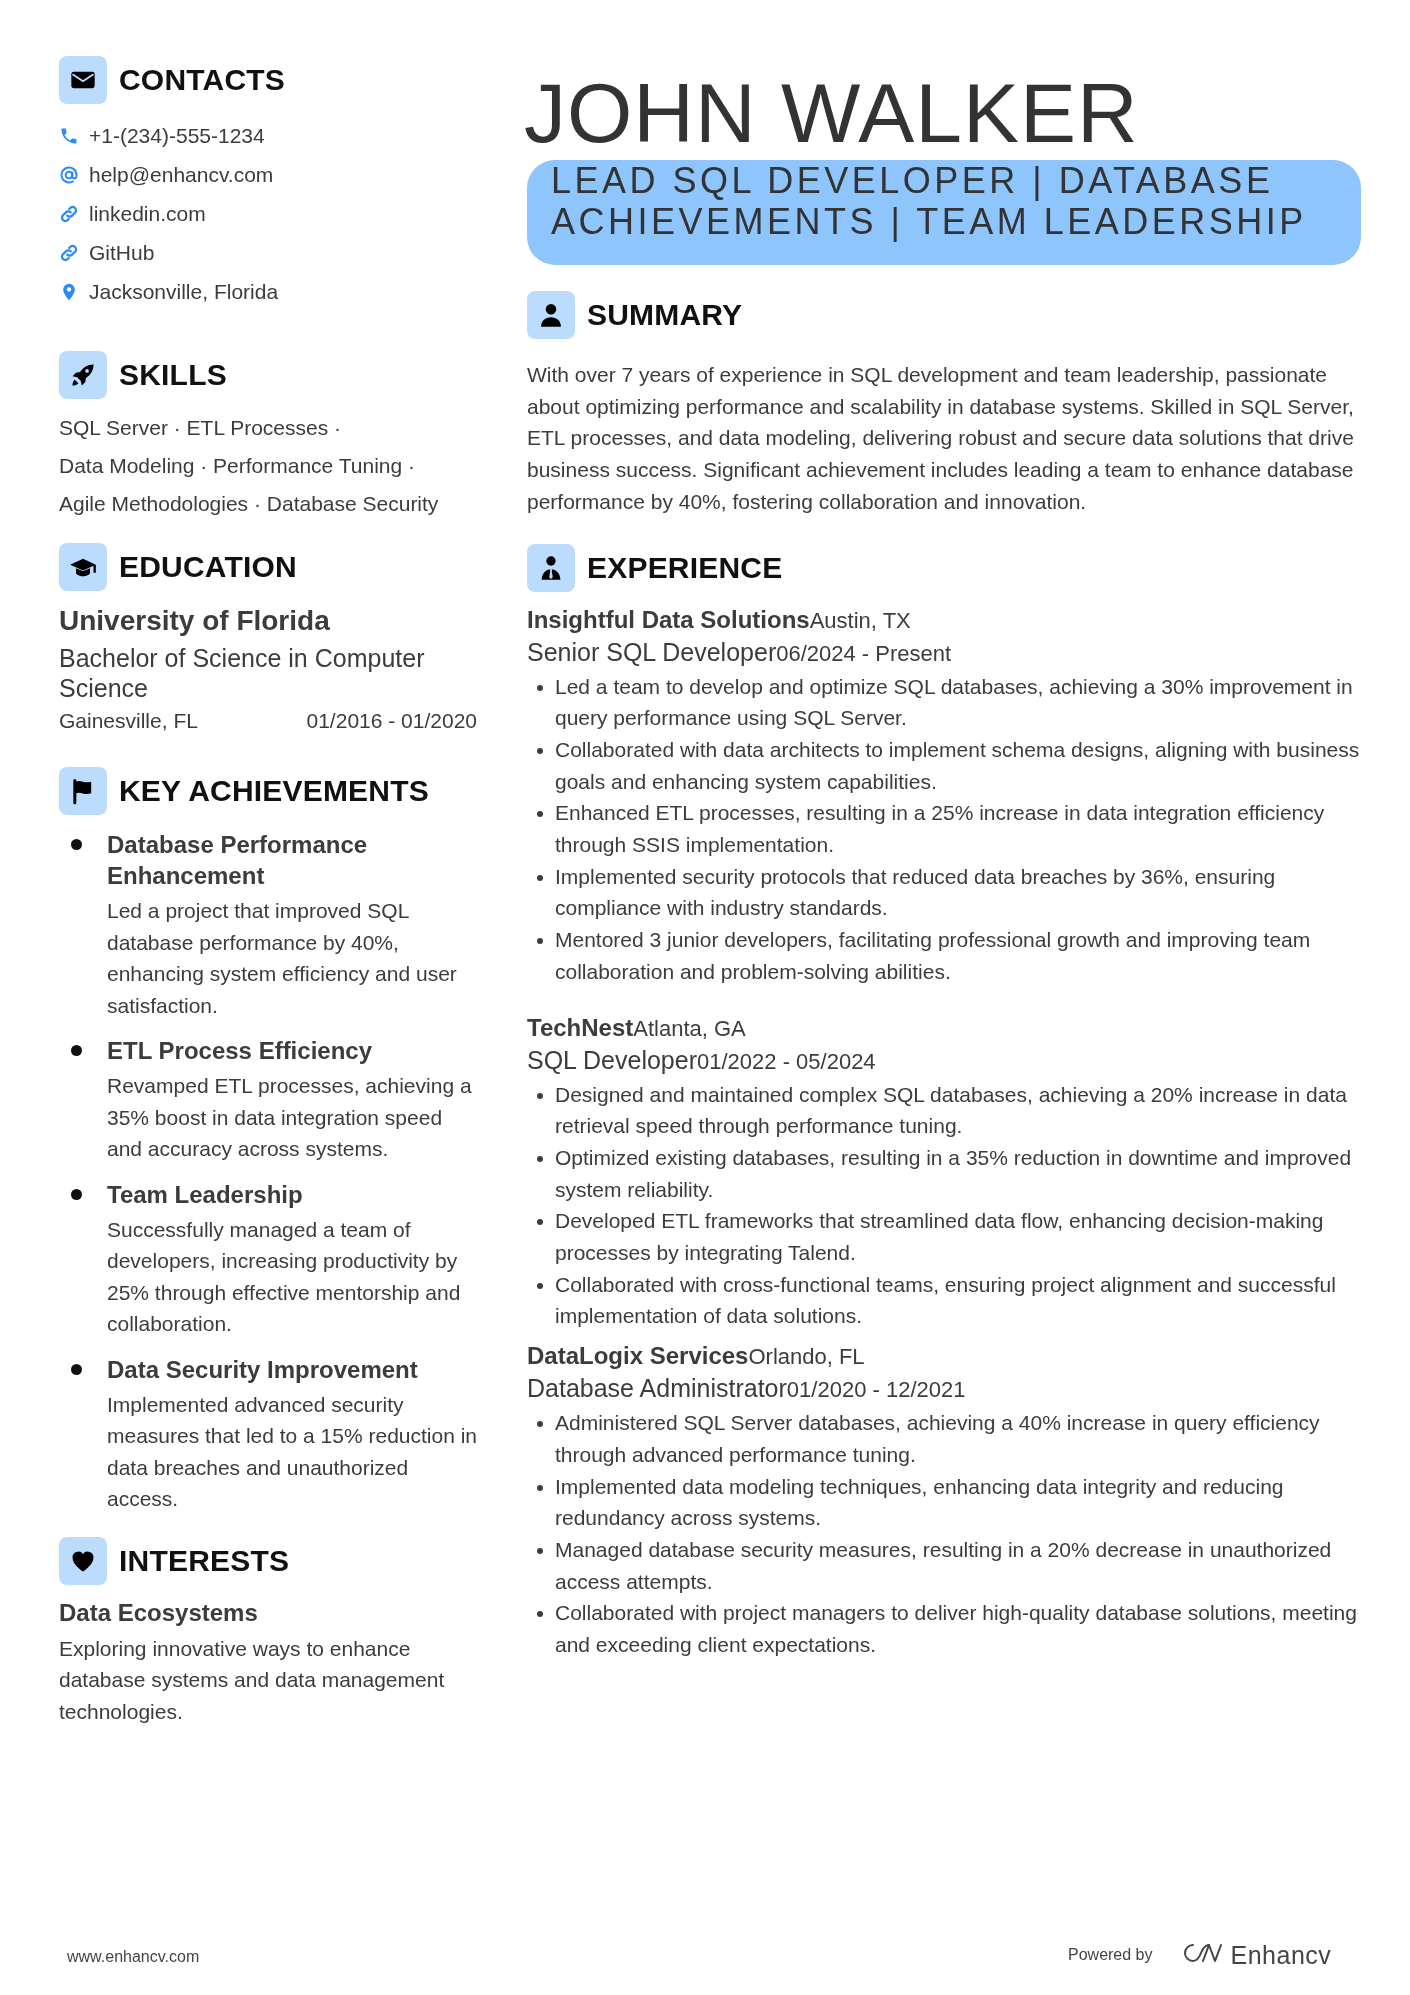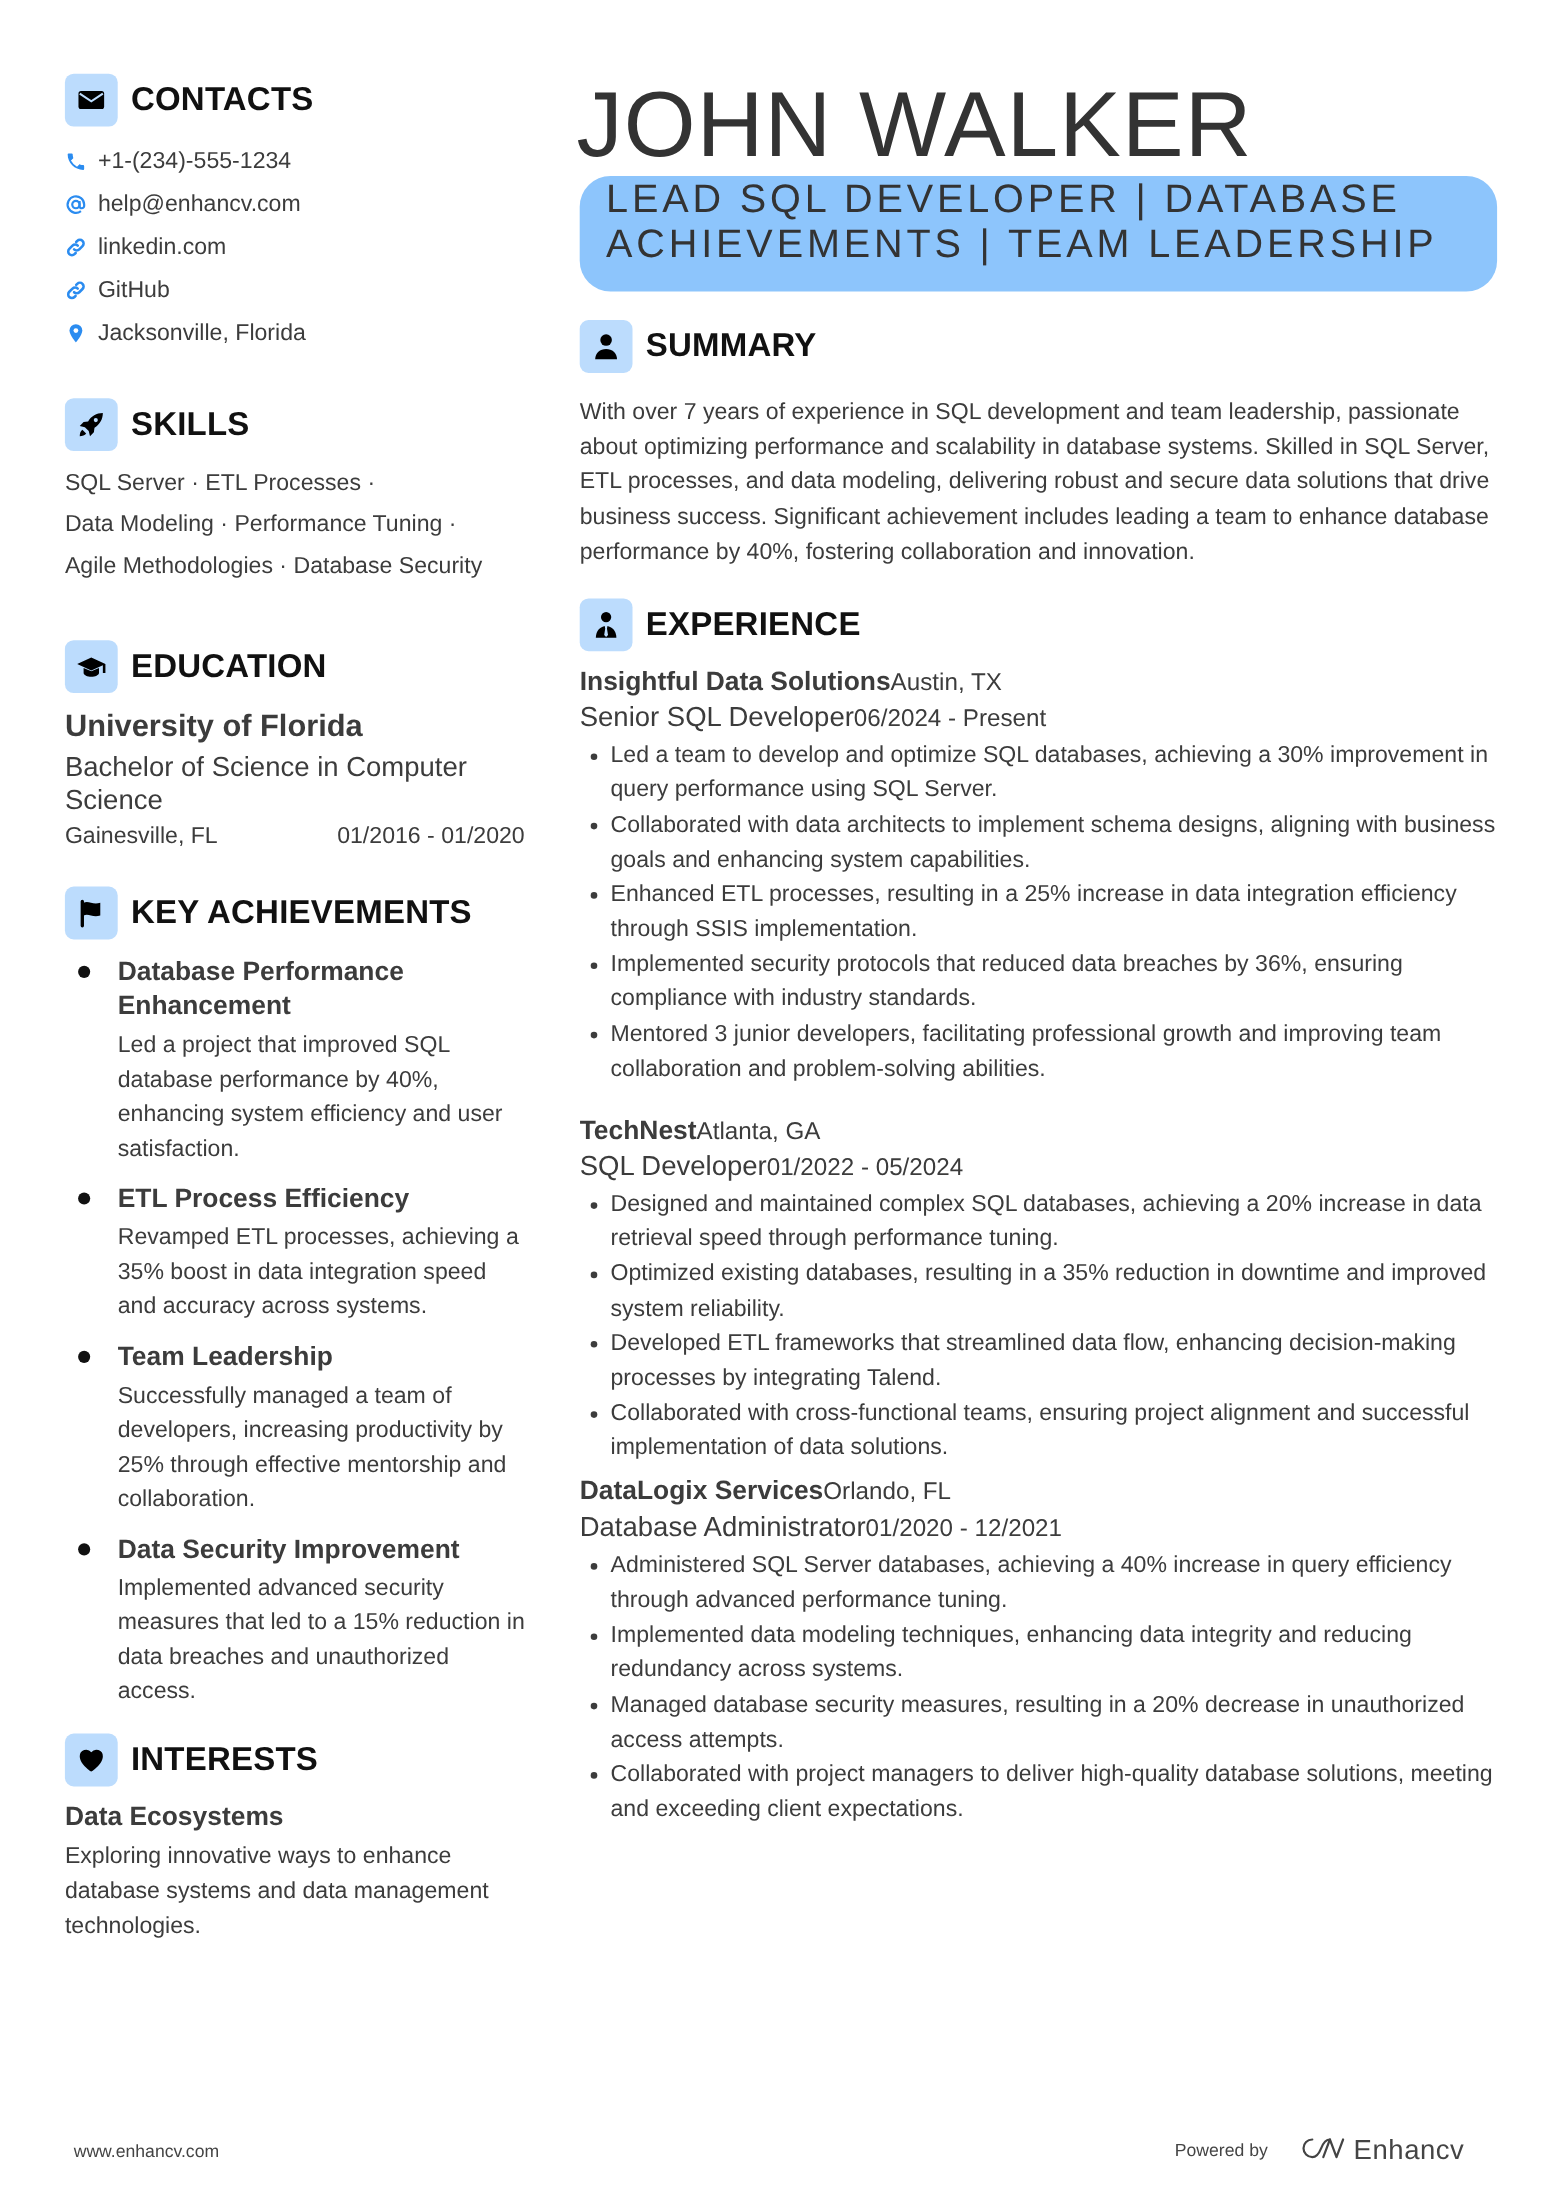--- a/index.html
+++ b/index.html
@@ -1,19 +1,19 @@
 <!DOCTYPE html>
 <html><head>
 <meta charset="utf-8">
 <style>
   * { box-sizing: border-box; margin: 0; padding: 0; }
   html, body { width: 1410px; height: 1995px; background: #ffffff; overflow: hidden; }
   body { position: relative; font-family: "Liberation Sans", "DejaVu Sans", sans-serif; color: #3c3c3c; }
 
-  .left { position: absolute; left: 59px; top: 67px; width: 420px; }
+  .left { position: absolute; left: 59px; top: 56px; width: 420px; }
   .right { position: absolute; left: 527px; top: 67px; width: 834px; }
 
   .sec-head { display: flex; align-items: center; height: 48px; margin-bottom: 14px; }
   .sec-icon { width: 48px; height: 48px; border-radius: 8px; background: #bcdcfd; display: flex; align-items: center; justify-content: center; flex-shrink: 0; }
   .sec-icon svg { width: 28px; height: 28px; }
   .sec-title { font-size: 30px; font-weight: bold; color: #111111; margin-left: 12px; letter-spacing: 0.2px; }
 
   
   .contact { display: flex; align-items: center; height: 39px; font-size: 21px; color: #3c3c3c; }
   .contact .ci { width: 20px; height: 20px; margin-right: 10px; display: flex; align-items: center; justify-content: center; }
@@ -133,21 +133,21 @@
       </div>
       <div class="sec-title">SKILLS</div>
     </div>
     <div class="skills">
       <div>SQL Server · ETL Processes ·</div>
       <div>Data Modeling · Performance Tuning ·</div>
       <div>Agile Methodologies · Database Security</div>
     </div>
   </section>
 
-  <section style="margin-top:48px">
+  <section style="margin-top:20px">
     <div class="sec-head">
       <div class="sec-icon">
         <svg viewBox="0 0 24 24">
             <path d="M12 5L1 10l11 5 9-4.1V17h2v-7z" fill="#000"></path>
             <path d="M6 13v4c0 1.5 3 3 6 3s6-1.5 6-3v-4l-6 2.7z" fill="#000"></path>
           </svg>
       </div>
       <div class="sec-title">EDUCATION</div>
     </div>
     <div class="edu-school">University of Florida</div>

